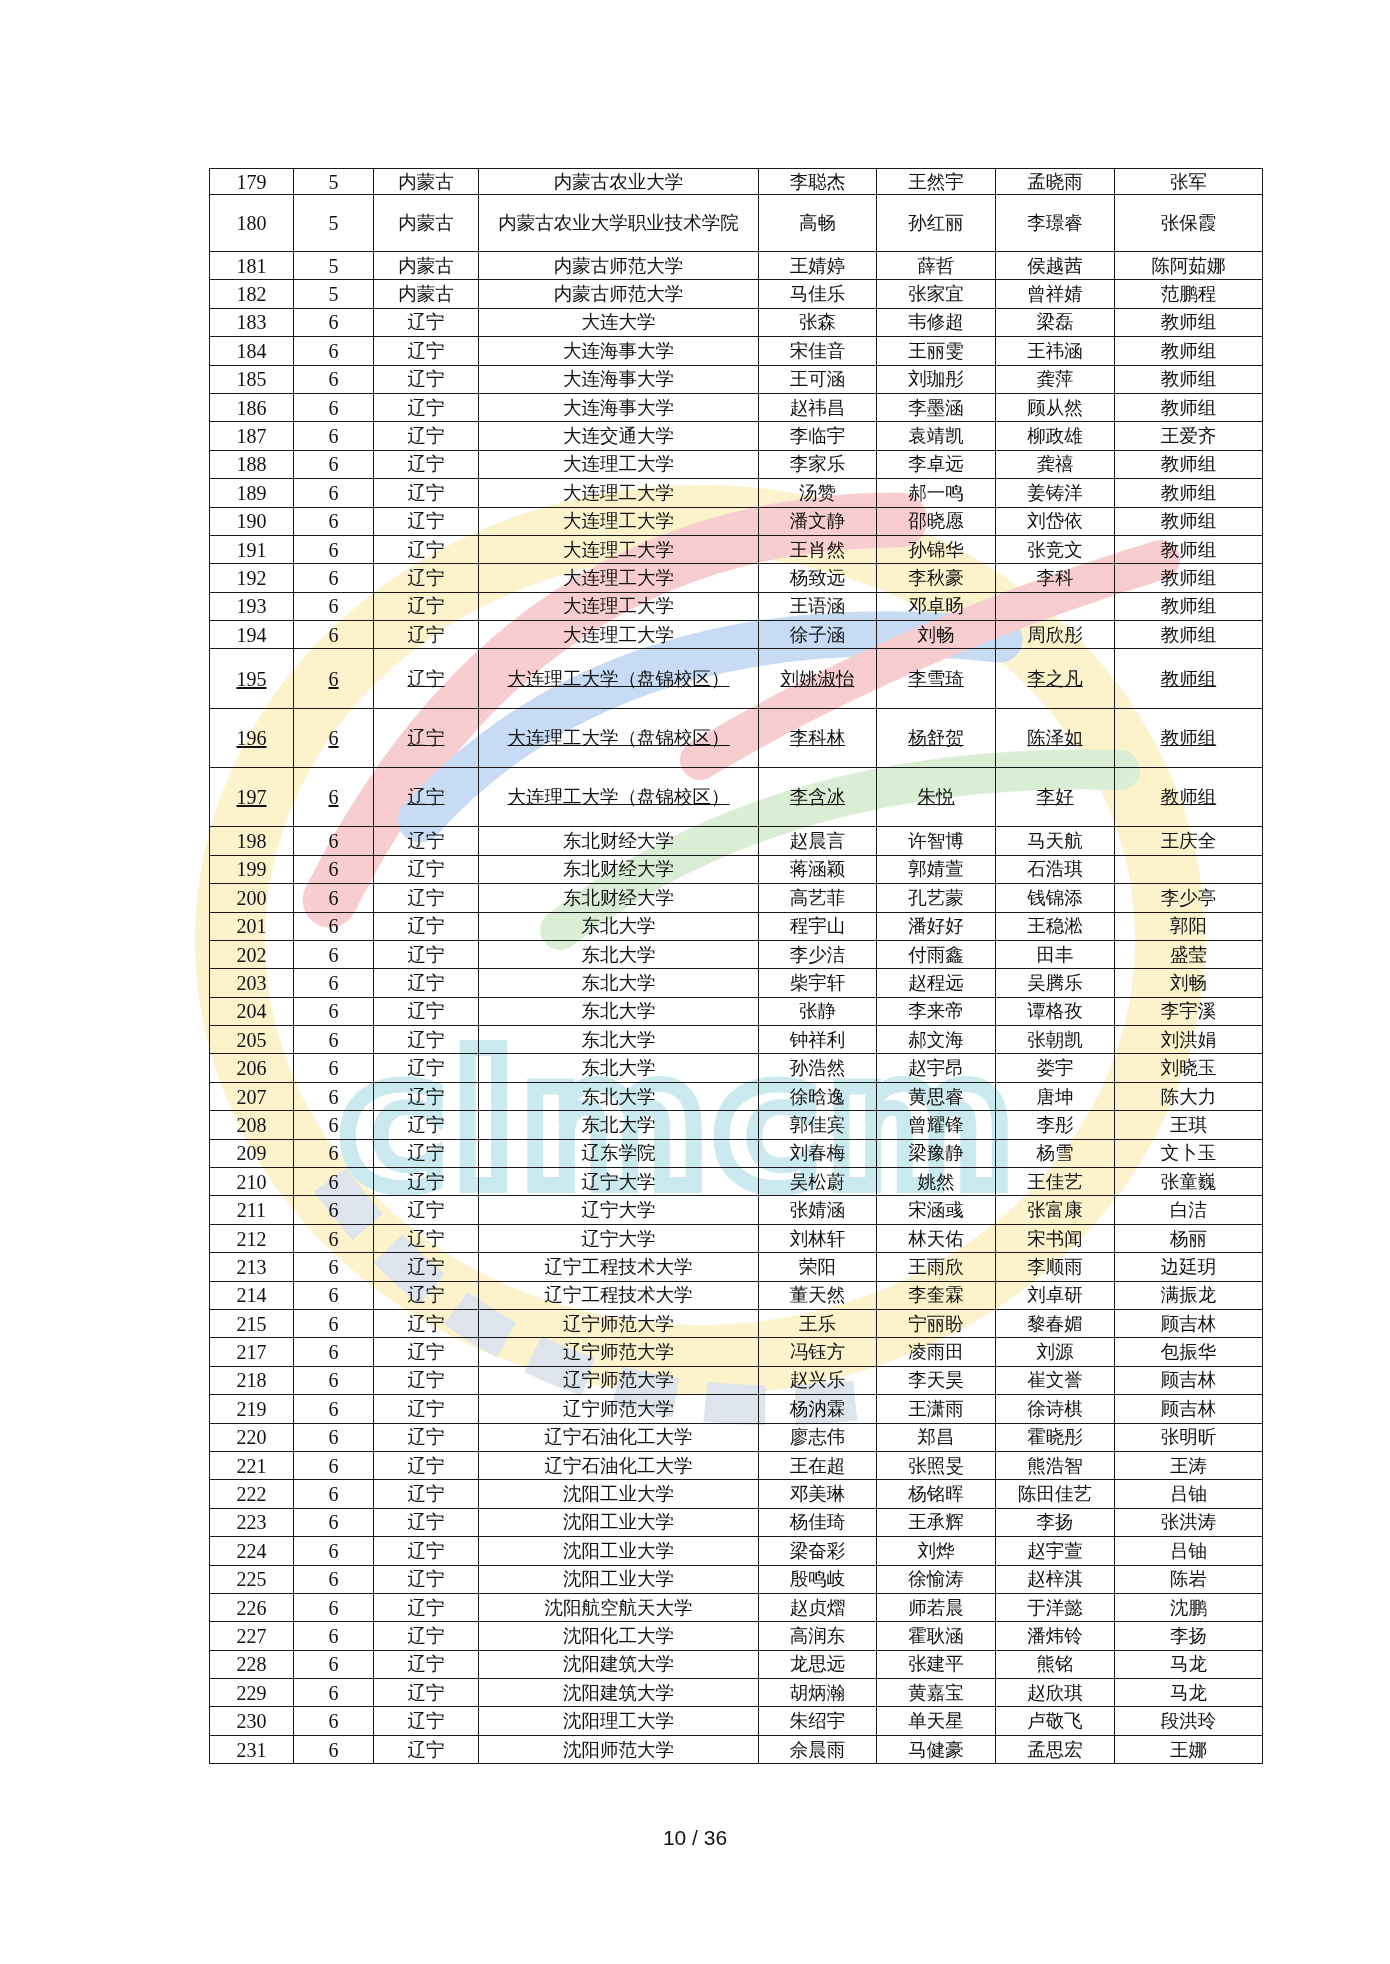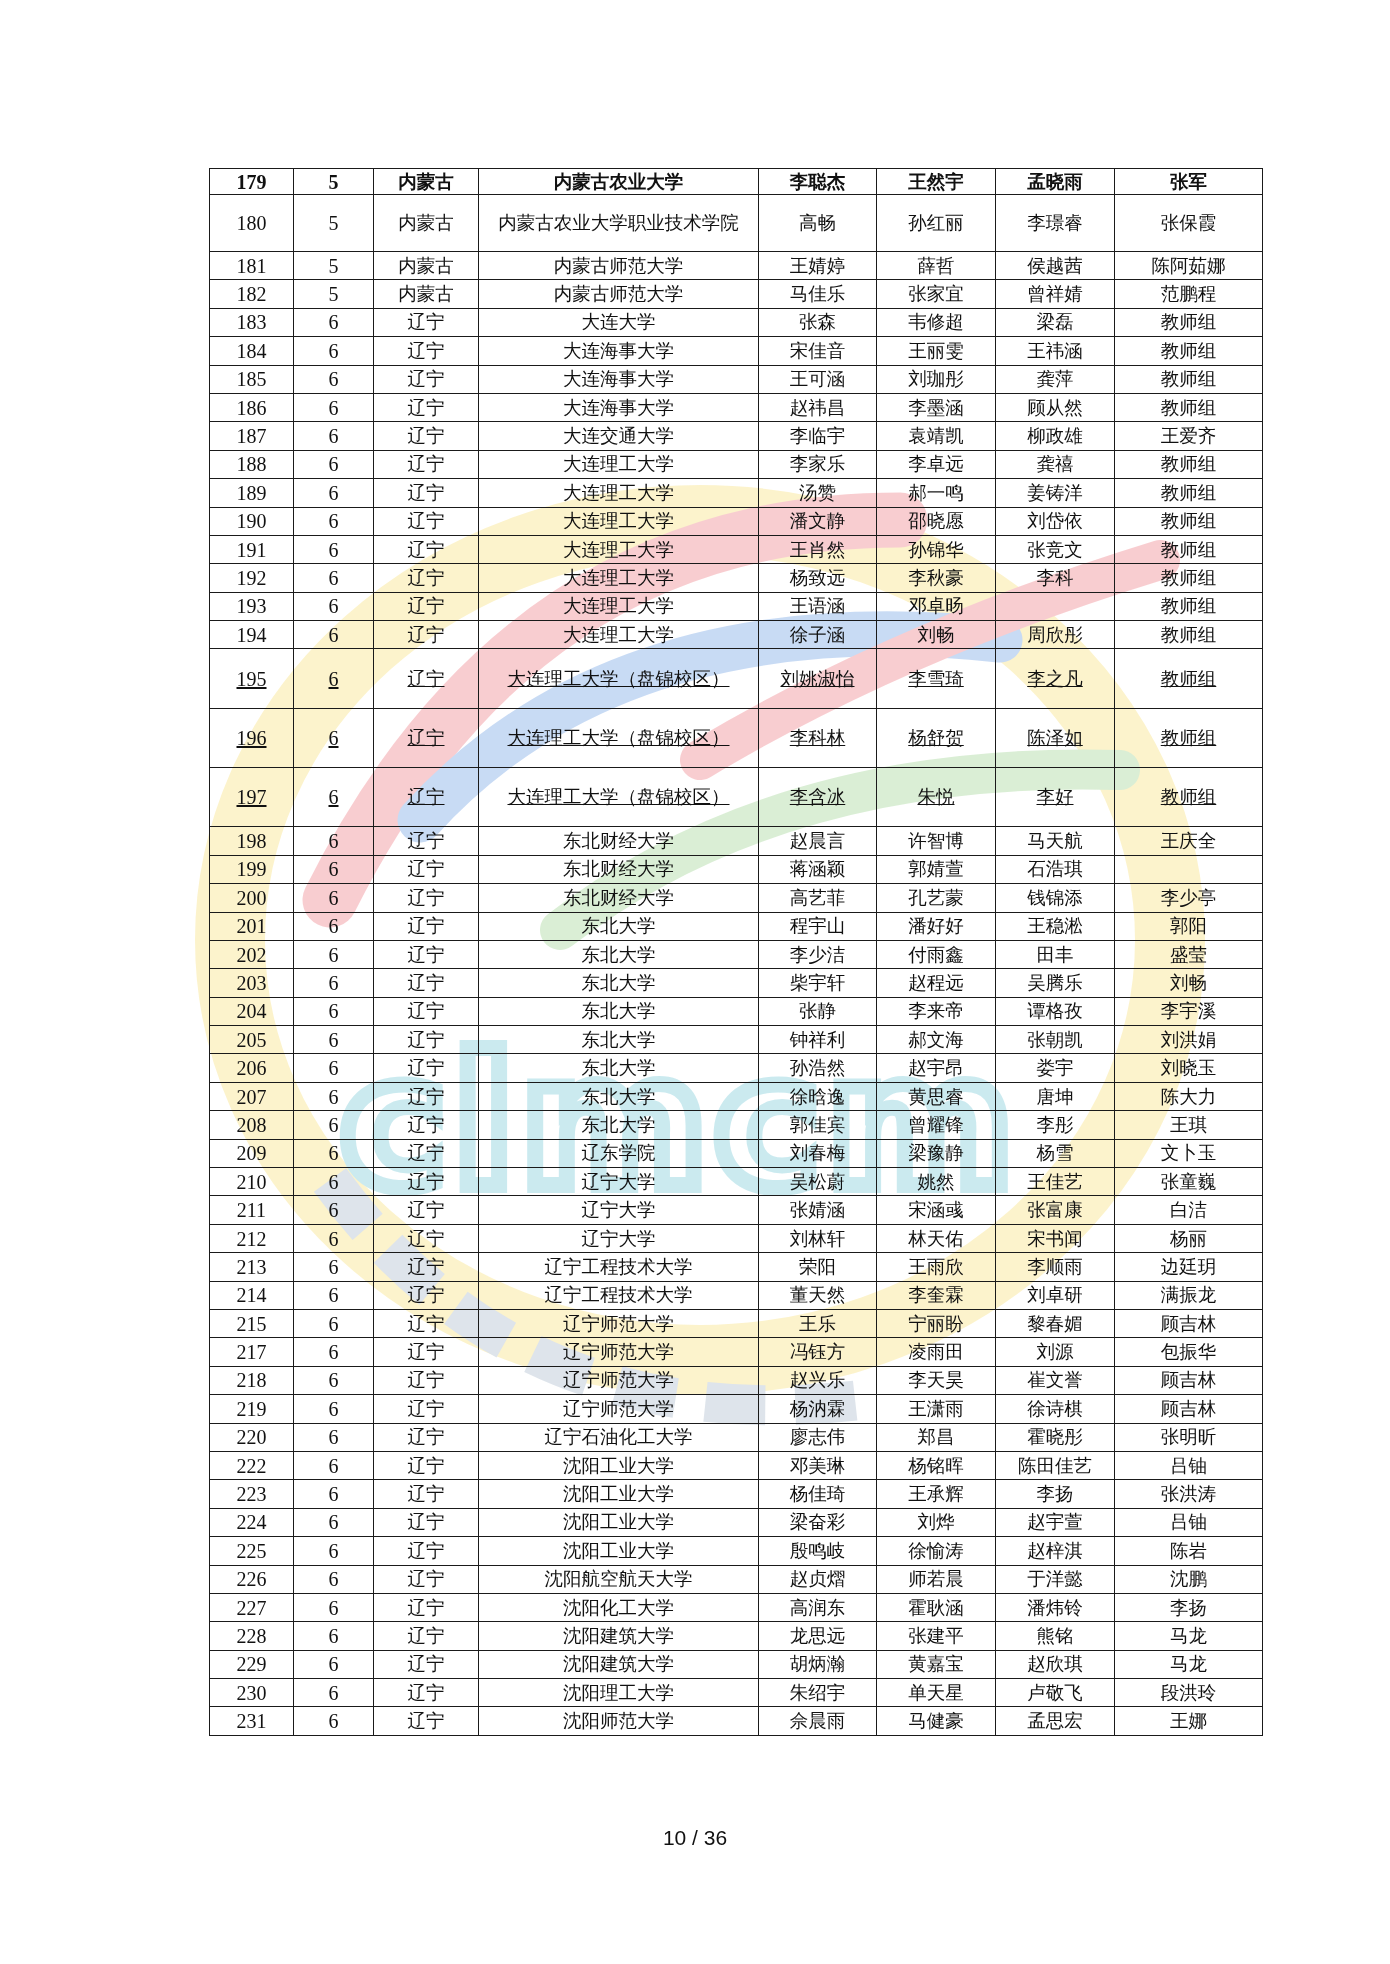--- a/index.html
+++ b/index.html
@@ -5,21 +5,21 @@
   html, body { margin:0; padding:0; background:#ffffff; }
   body { width:1390px; height:1964px; position:relative; overflow:hidden;
          font-family: "DejaVu Serif", "Liberation Serif", serif; color:#111; }
   .watermark { position:absolute; left:0; top:0; width:1390px; height:1964px; pointer-events:none; z-index:0; }
   table.roster { position:absolute; left:209px; top:168px; border-collapse:collapse; table-layout:fixed; z-index:1; background:transparent; }
   table.roster td { border:1.3px solid #1a1a1a; text-align:center; vertical-align:middle; padding:0 2px;
                     font-size:18.5px; line-height:24px; height:28.4px; box-sizing:border-box; white-space:normal; overflow:hidden; }
   table.roster td.num { font-family: "Liberation Serif", "DejaVu Serif", serif; font-size:20px; }
   table.roster tr.tall td { height:59.3px;text-decoration:underline; }
   table.roster tr.tall2 td { height:57px; }
-  table.roster tr.first td { height:26px;font-weight:bold; }
+  table.roster tr.first td { height:26px; }
   .col-no { width:84px; } .col-grp { width:80px; } .col-prov { width:105px; }
   .col-univ { width:280px; } .col-p1 { width:118px; } .col-p2 { width:119px; }
   .col-p3 { width:119px; } .col-adv { width:148px; }
   .footer { position:absolute; left:0; width:1390px; top:1826px; text-align:center;
             font-family:Liberation Sans, sans-serif; font-size:21px; color:#111; z-index:1; }
 </style>
 </head>
 <body>
 
 <svg class="watermark" viewBox="0 0 1390 1964" xmlns="http://www.w3.org/2000/svg">
@@ -450,20 +450,30 @@
         <td class="num">220</td>
         <td class="num">6</td>
         <td>辽宁</td>
         <td>辽宁石油化工大学</td>
         <td>廖志伟</td>
         <td>郑昌</td>
         <td>霍晓彤</td>
         <td>张明昕</td>
       </tr>
       <tr>
+        <td class="num">221</td>
+        <td class="num">6</td>
+        <td>辽宁</td>
+        <td>辽宁石油化工大学</td>
+        <td>王在超</td>
+        <td>张照旻</td>
+        <td>熊浩智</td>
+        <td>王涛</td>
+      </tr>
+      <tr>
         <td class="num">222</td>
         <td class="num">6</td>
         <td>辽宁</td>
         <td>沈阳工业大学</td>
         <td>邓美琳</td>
         <td>杨铭晖</td>
         <td>陈田佳艺</td>
         <td>吕铀</td>
       </tr>
       <tr>

